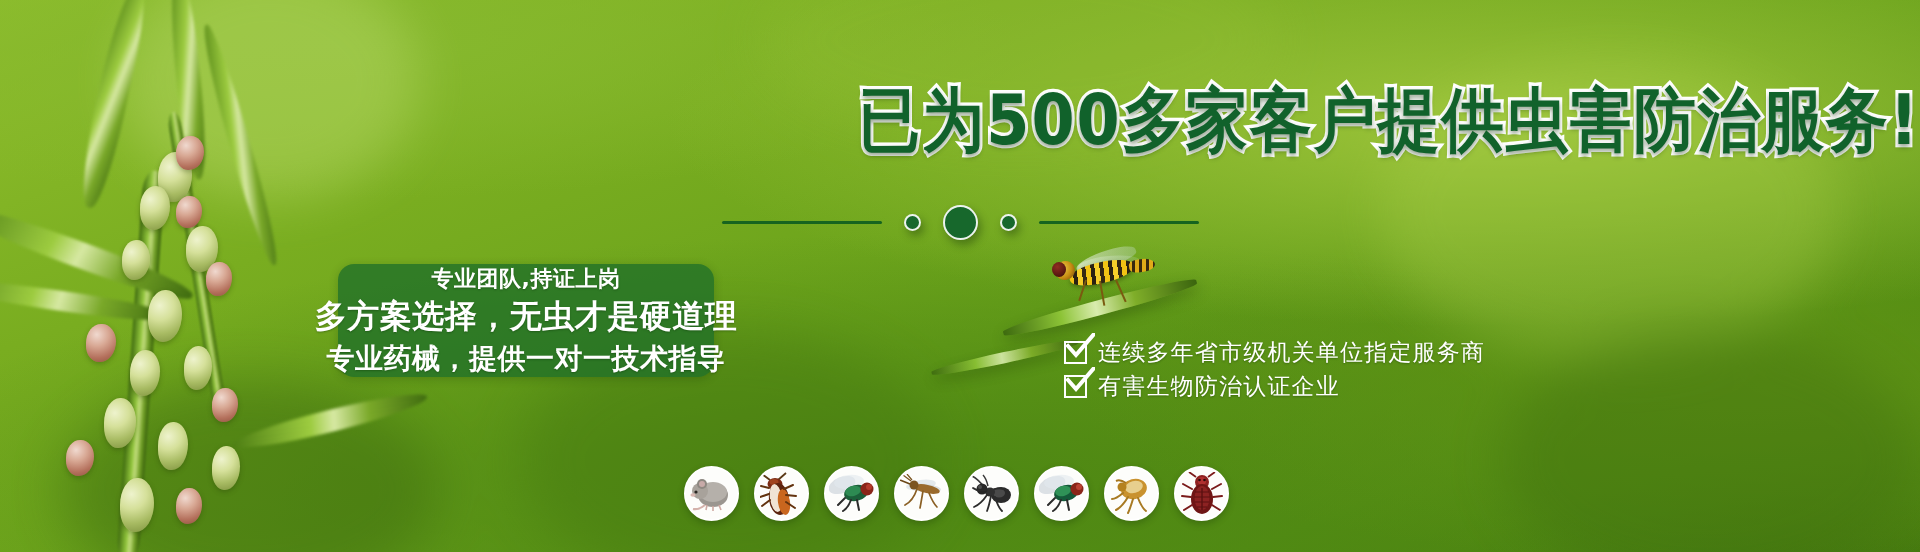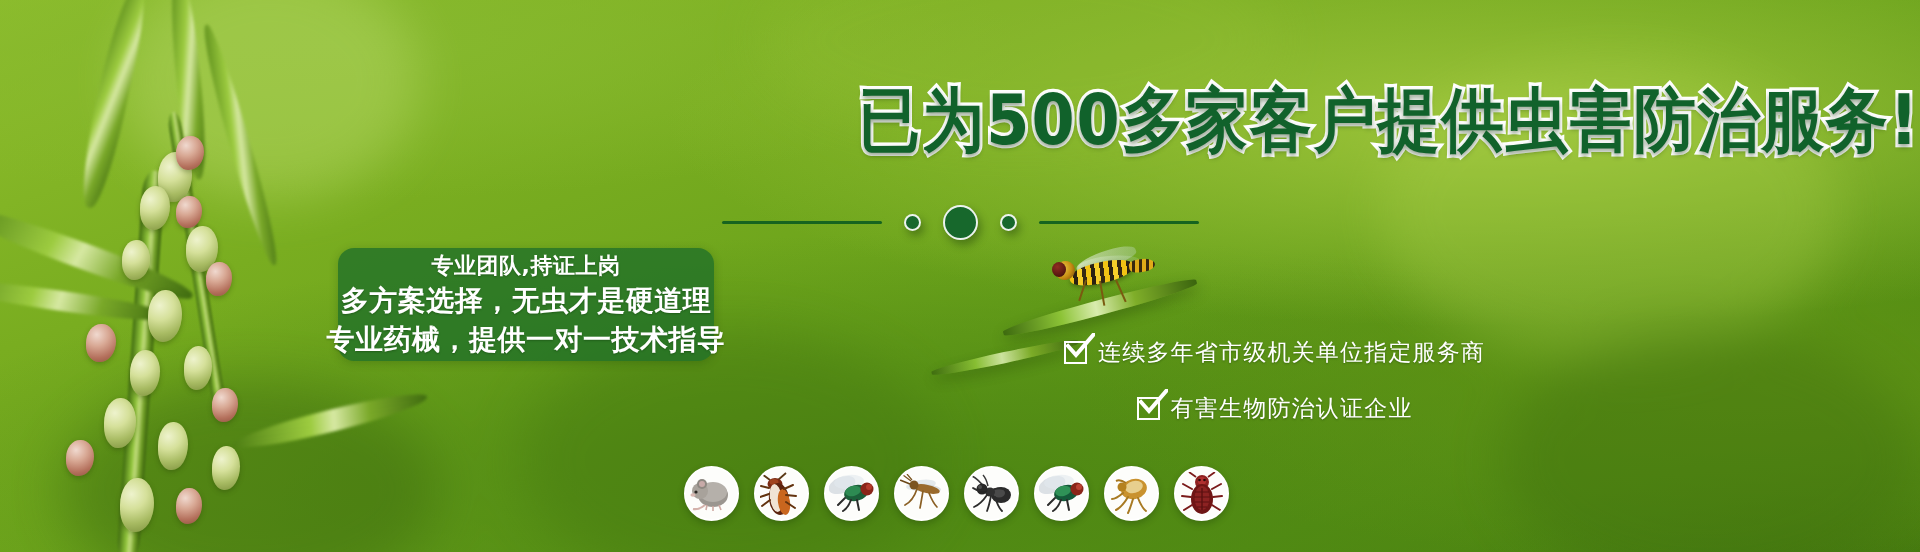--- a/index.html
+++ b/index.html
@@ -141,44 +141,44 @@
     border-radius:50%;
     background:#17682c;
     border:2px solid rgba(255,255,255,.92);
     box-shadow:3px 5px 8px rgba(20,50,8,.4);
   }
   .decor-dot.small { width:17px; height:17px; }
   .decor-dot.big   { width:35px; height:35px; }
 
   
   .panel {
-    position:absolute; left:338px; top:248px;
+    position:absolute; left:338px; top:264px;
     width:376px; height:113px;
     background:rgba(33,112,40,0.80);
     border-radius:16px;
     display:flex; flex-direction:column;
     align-items:center; justify-content:center;
     gap:1px;
     box-shadow:0 2px 10px rgba(15,45,5,.22);
   }
   .panel-line {
     color:#ffffff;
     font-weight:700;
     white-space:nowrap;
     text-shadow:0 1px 2px rgba(10,40,4,.35);
     letter-spacing:.5px;
   }
   .panel-line.l1 { font-size:22px; }
-  .panel-line.l2 { font-size:28px; }
+  .panel-line.l2 { font-size:32px; }
   .panel-line.l3 { font-size:28px; }
 
   
   .checklist {
     position:absolute; left:1064px; top:337px;
-    display:flex; flex-direction:column; gap:25px;align-items:center;
+    display:flex; flex-direction:column; gap:3px;
   }
   .check-item {
     display:flex; align-items:center; gap:11px;
     white-space:nowrap;
   }
   .check-box {
     position:relative;
     width:23px; height:23px;
     border:2px solid #ffffff;
     flex:0 0 auto;

